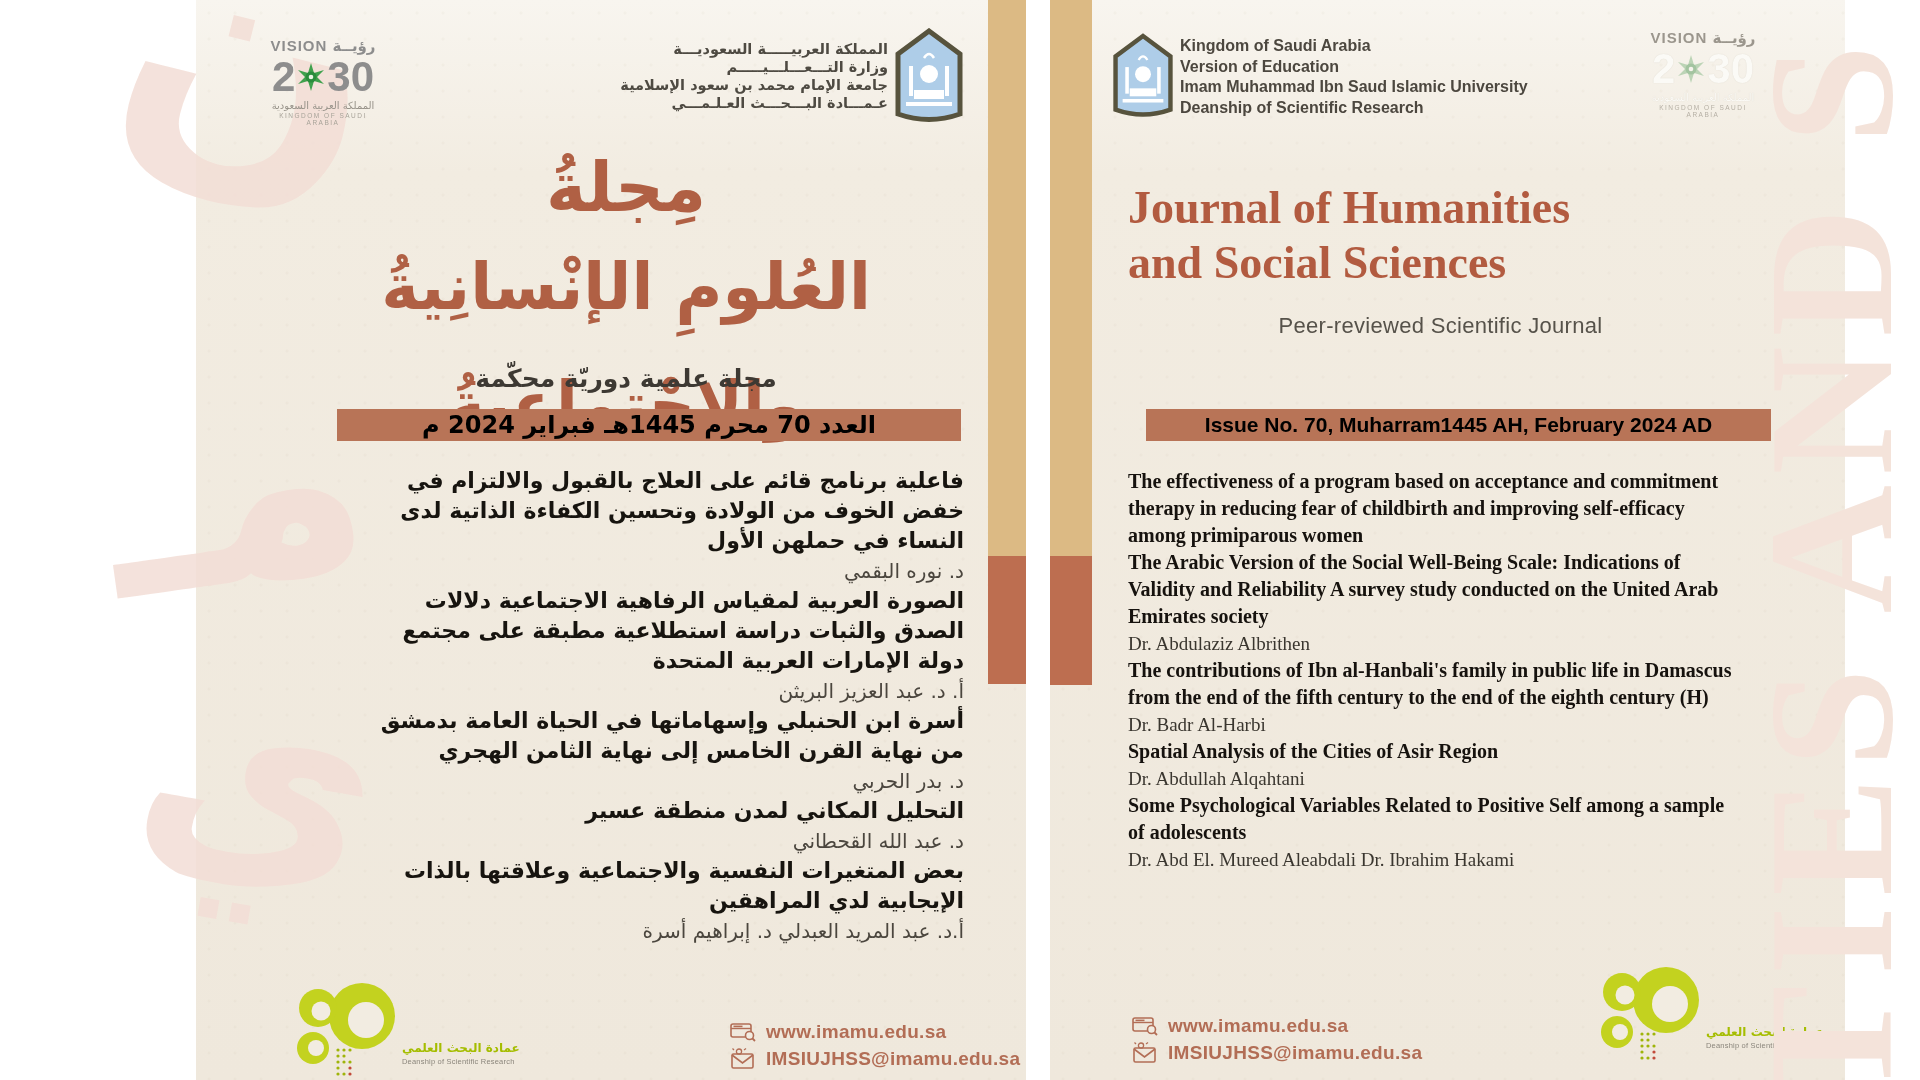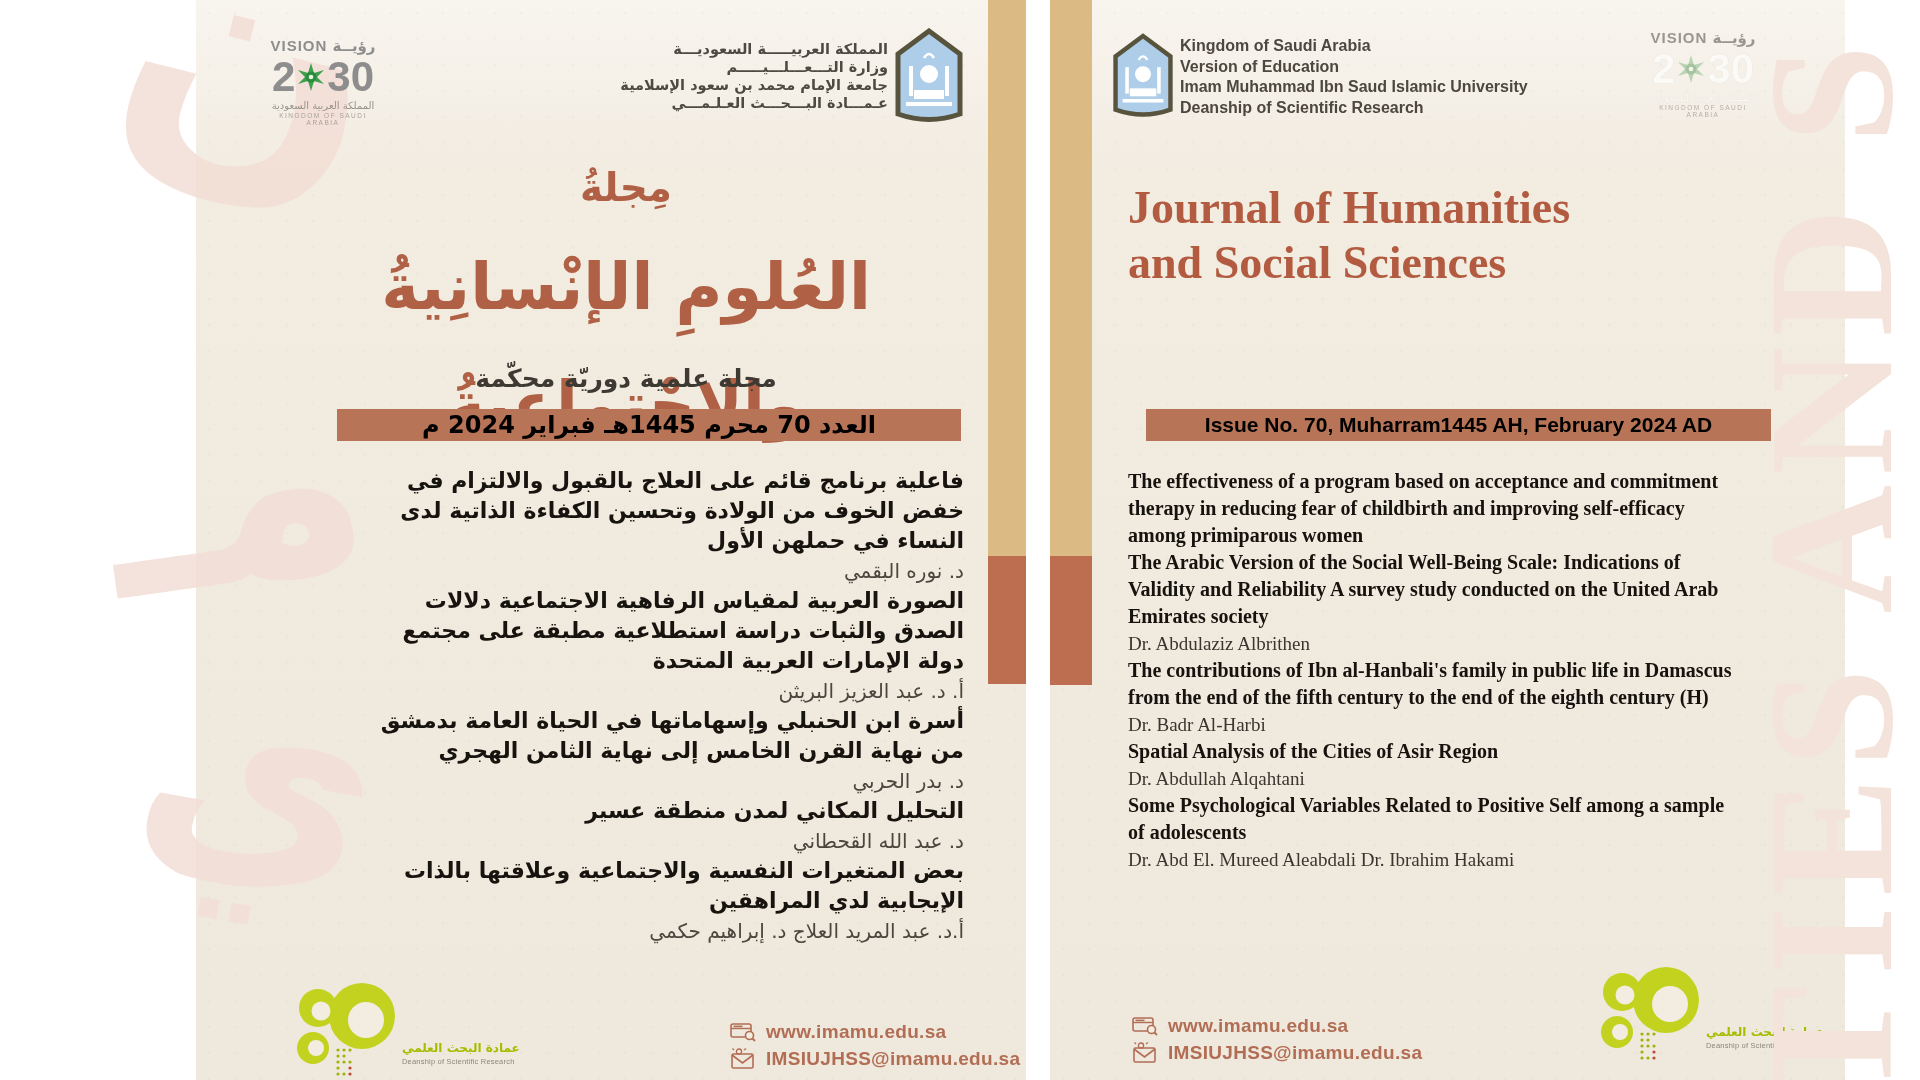--- a/index.html
+++ b/index.html
@@ -42,21 +42,21 @@
   .min-ar{position:absolute;direction:rtl;text-align:right;font-family:"DejaVu Sans",sans-serif;
           font-size:14.5px;font-weight:bold;color:#4e4a42;line-height:18px;}
   .min-en{position:absolute;font-size:16px;font-weight:bold;color:#4c473f;line-height:20.5px;}
 
   
   .emblem{position:absolute;}
 
   
   .cal{position:absolute;left:140px;top:148px;width:580px;text-align:center;color:#b06044;
        font-family:"DejaVu Sans",sans-serif;direction:rtl;}
-  .cal .l1{font-size:39px;font-weight:bold;line-height:80px;}
+  .cal .l1{font-size:68px;font-weight:bold;line-height:80px;}
   .cal .l2{font-size:64px;font-weight:bold;line-height:118px;letter-spacing:-1px;}
   .sub-ar{position:absolute;left:140px;top:364px;width:580px;text-align:center;direction:rtl;
           font-family:"DejaVu Sans",sans-serif;font-size:25px;font-weight:bold;color:#3d3933;}
 
   
   .banner{position:absolute;top:409px;height:32px;background:#b87457;color:#000000;
           display:flex;align-items:center;justify-content:center;}
   .banner-ar{left:141px;width:624px;font-family:"DejaVu Sans",sans-serif;font-size:24px;font-weight:bold;direction:rtl;}
   .banner-en{left:96px;width:625px;font-size:21px;font-weight:bold;}
 
@@ -159,21 +159,21 @@
       <div>
         <p class="t">أسرة ابن الحنبلي وإسهاماتها في الحياة العامة بدمشق من نهاية القرن الخامس إلى نهاية الثامن الهجري</p>
         <p class="a">د. بدر الحربي</p>
       </div>
       <div>
         <p class="t">التحليل المكاني لمدن منطقة عسير</p>
         <p class="a">د. عبد الله القحطاني</p>
       </div>
       <div>
         <p class="t">بعض المتغيرات النفسية والاجتماعية وعلاقتها بالذات الإيجابية لدي المراهقين</p>
-        <p class="a">أ.د. عبد المريد العلاج  د. إبراهيم حكمي</p>
+        <p class="a">أ.د. عبد المريد العبدلي  د. إبراهيم أسرة</p>
       </div>
     </div>
 
     <div class="dsr" style="left:100px;top:978px;">
       <svg width="100" height="102" viewBox="0 0 100 102">
         <circle cx="66" cy="38" r="33" fill="#c3d21f"></circle>
           <circle cx="70" cy="42" r="18" fill="#f2ece1"></circle>
         <circle cx="22" cy="30" r="19" fill="#c3d21f"></circle>
           <circle cx="25" cy="33" r="9.5" fill="#f2ece1"></circle>
         <circle cx="17" cy="70" r="16" fill="#c3d21f"></circle>
@@ -265,20 +265,21 @@
         <span>30</span>
       </div>
       <div class="row3">المملكة العربية السعودية</div>
       <div class="row4">KINGDOM OF SAUDI ARABIA</div>
     </div>
 
     <div class="jtitle">
       <div>Journal of Humanities</div>
       <div>and Social Sciences</div>
     </div>
+    <div class="jsub">Peer-reviewed Scientific Journal</div>
 
     <div class="banner banner-en">Issue No. 70, Muharram1445 AH, February 2024 AD</div>
 
     <div class="list-en">
       <div>
         <p class="t">The effectiveness of a program based on acceptance and commitment therapy in reducing fear of childbirth and improving self-efficacy among primiparous women</p>
       </div>
       <div>
         <p class="t">The Arabic Version of the Social Well-Being Scale: Indications of Validity and Reliability A survey study conducted on the United Arab Emirates society</p>
         <p class="a">Dr. Abdulaziz Albrithen</p>

